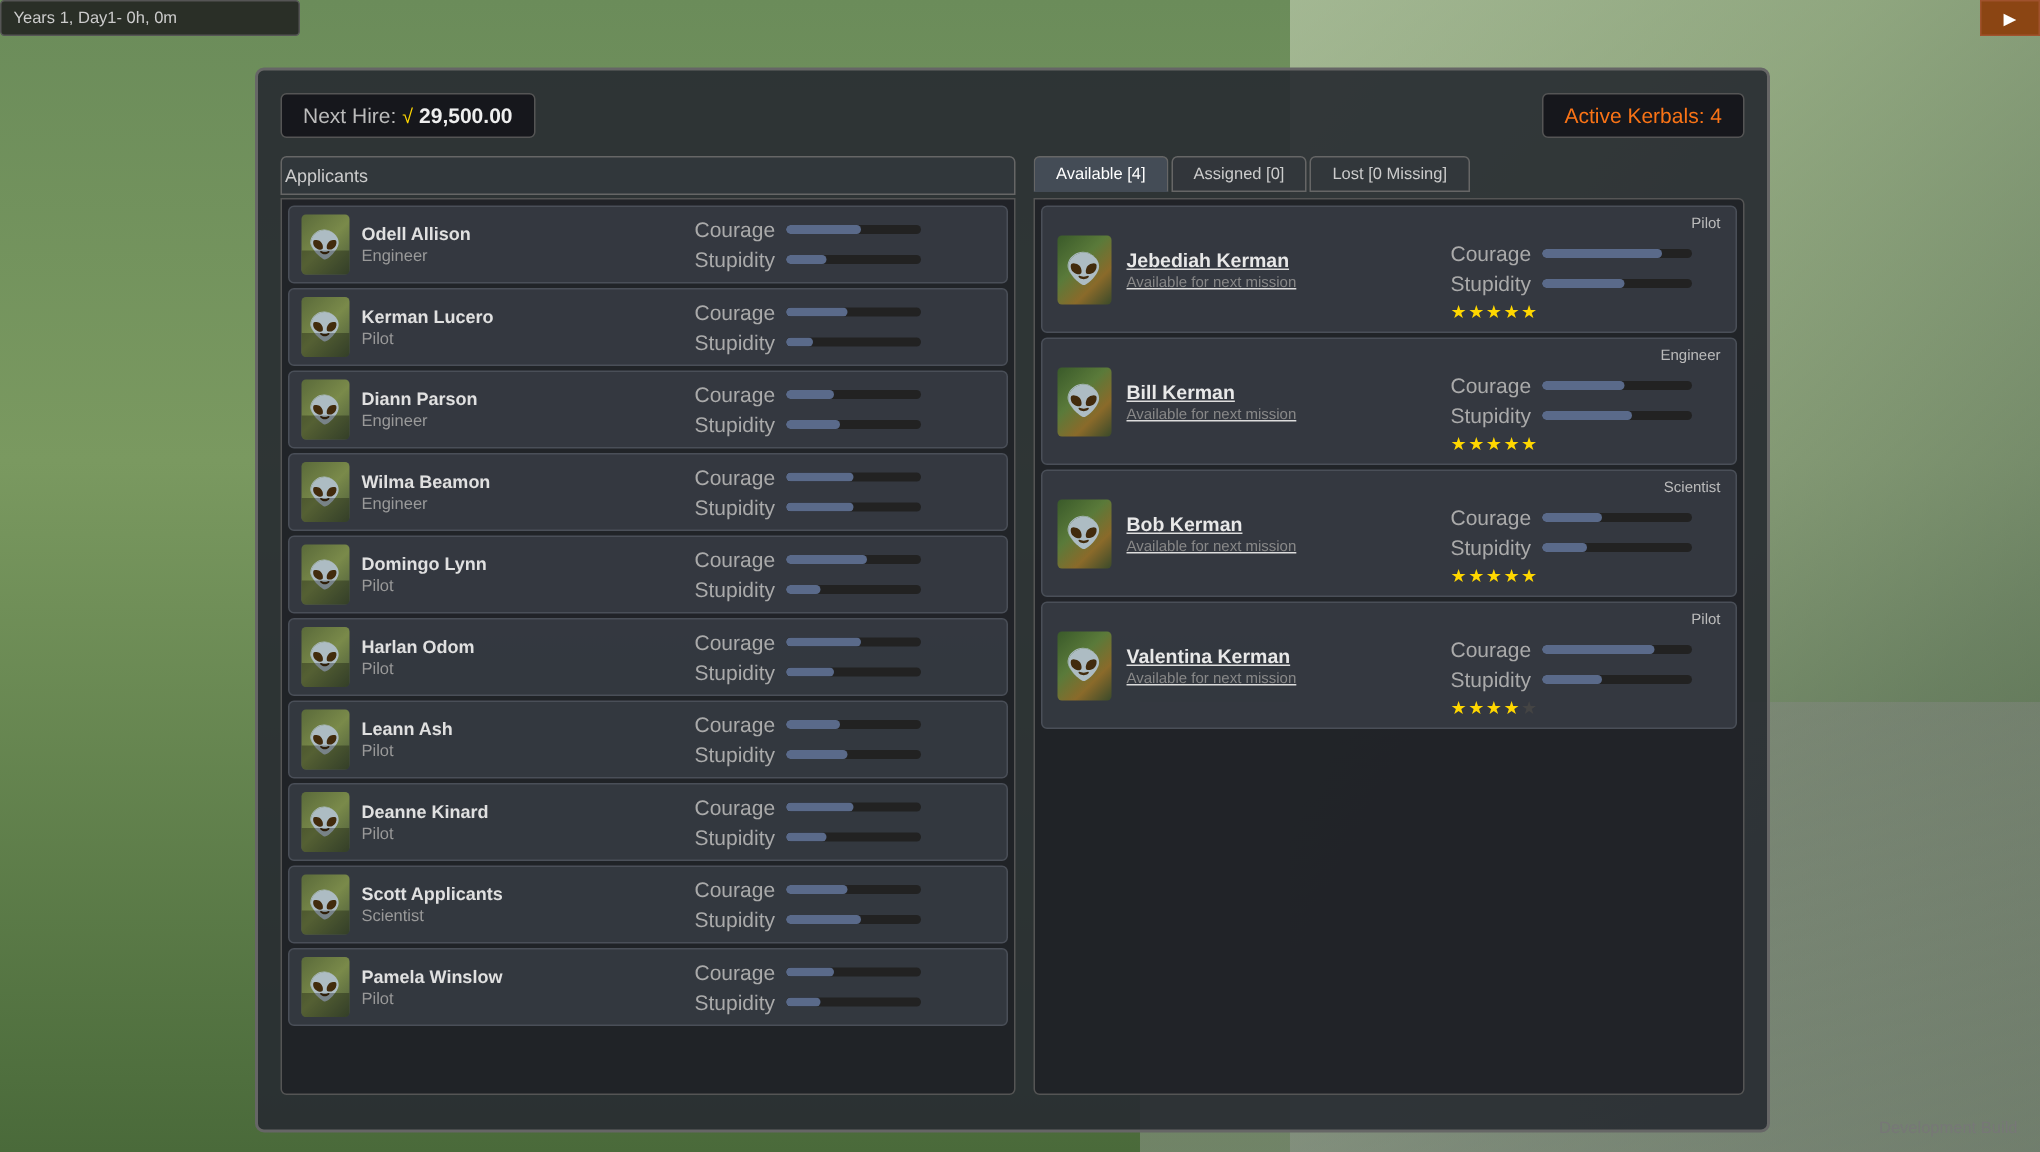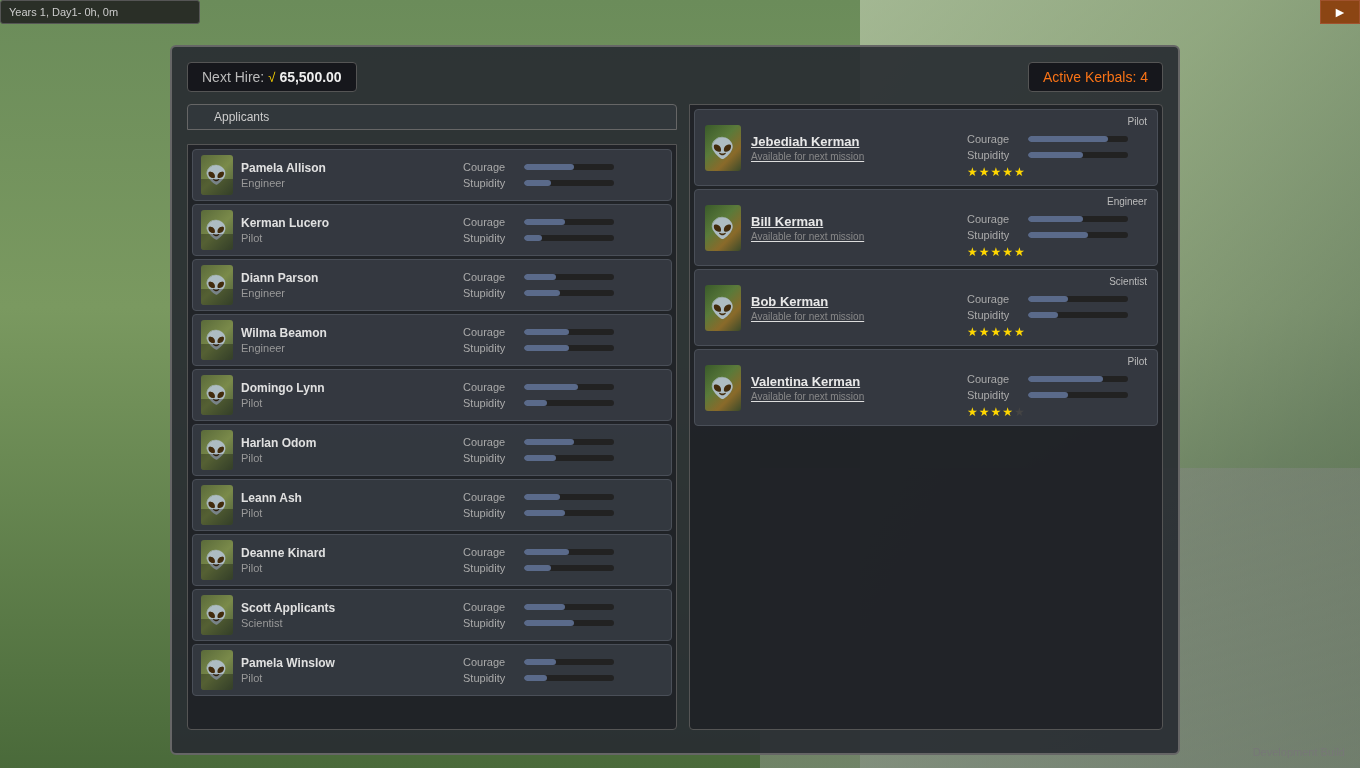--- a/index.html
+++ b/index.html
@@ -120,24 +120,24 @@
     
     .left-col {
       width: 490px;
       display: flex;
       flex-direction: column;
     }
     .col-header {
       background: rgba(50,55,60,0.9);
       border: 1px solid #666;
       border-radius: 4px 4px 0 0;
-      padding: 5px 26px;
+      padding: 5px 2px;
       font-size: 12px;
       color: #ccc;
-      margin-bottom: 14px;
+      margin-bottom: 2px;
     }
     .applicants-list {
       flex: 1;
       overflow-y: auto;
       background: rgba(30,33,38,0.85);
       border: 1px solid #555;
       border-radius: 0 0 4px 4px;
       padding: 4px;
     }
     .applicants-list::-webkit-scrollbar { width: 8px; }
@@ -193,21 +193,21 @@
       flex-direction: column;
       gap: 4px;
       min-width: 200px;
     }
     .stat-row {
       display: flex;
       align-items: center;
       gap: 6px;
     }
     .stat-label {
-      font-size: 11px;
+      font-size: 14px;
       color: #aaa;
       width: 55px;
     }
     .stat-bar-bg {
       width: 90px; height: 6px;
       background: #222;
       border-radius: 3px;
       overflow: hidden;
     }
     .stat-bar-fill {
@@ -328,36 +328,36 @@
 <div class="top-bar-exit">
   <span>►</span>
 </div>
 
 <div class="main-panel">
 
   <div class="hire-header">
     <div class="hire-cost-box">
       <span class="label">Next Hire:</span>
       <span class="currency-icon">√</span>
-      <span class="amount">65,500.00</span>
+      <span class="amount">29,500.00</span>
     </div>
     <div style="flex:1"></div>
     <div class="active-header">Active Kerbals: 4</div>
   </div>
 
   <div class="columns">
 
     <div class="left-col">
       <div class="col-header">Applicants</div>
       <div class="applicants-list" id="applicants-list">
 
       <div class="applicant-row">
             <div class="kerbal-avatar">👽</div>
             <div class="applicant-info">
-              <div class="applicant-name">Pamela Allison</div>
+              <div class="applicant-name">Odell Allison</div>
               <div class="applicant-role">Engineer</div>
             </div>
             <div class="applicant-stats">
               <div class="stat-row">
                 <div class="stat-label">Courage</div>
                 <div class="stat-bar-bg">
                   <div class="stat-bar-fill" style="width: 55%;"></div>
                 </div>
               </div>
               <div class="stat-row">
@@ -554,20 +554,26 @@
                 <div class="stat-bar-bg">
                   <div class="stat-bar-fill" style="width: 25%;"></div>
                 </div>
               </div>
             </div>
           </div>
         </div>
     </div>
 
     <div class="right-col">
+      <div class="tabs-row" id="tabs-row">
+
+      <div class="tab-btn active">Available [4]</div>
+          <div class="tab-btn">Assigned [0]</div>
+          <div class="tab-btn">Lost [0 Missing]</div>
+        </div>
       <div class="active-list" id="active-list">
 
       <div class="active-row">
             <div class="active-avatar">👽</div>
             <div class="active-info">
               <div class="active-name">Jebediah Kerman</div>
               <div class="active-status">Available for next mission</div>
             </div>
             <div class="active-stats">
               <div class="active-role-label">Pilot</div>

